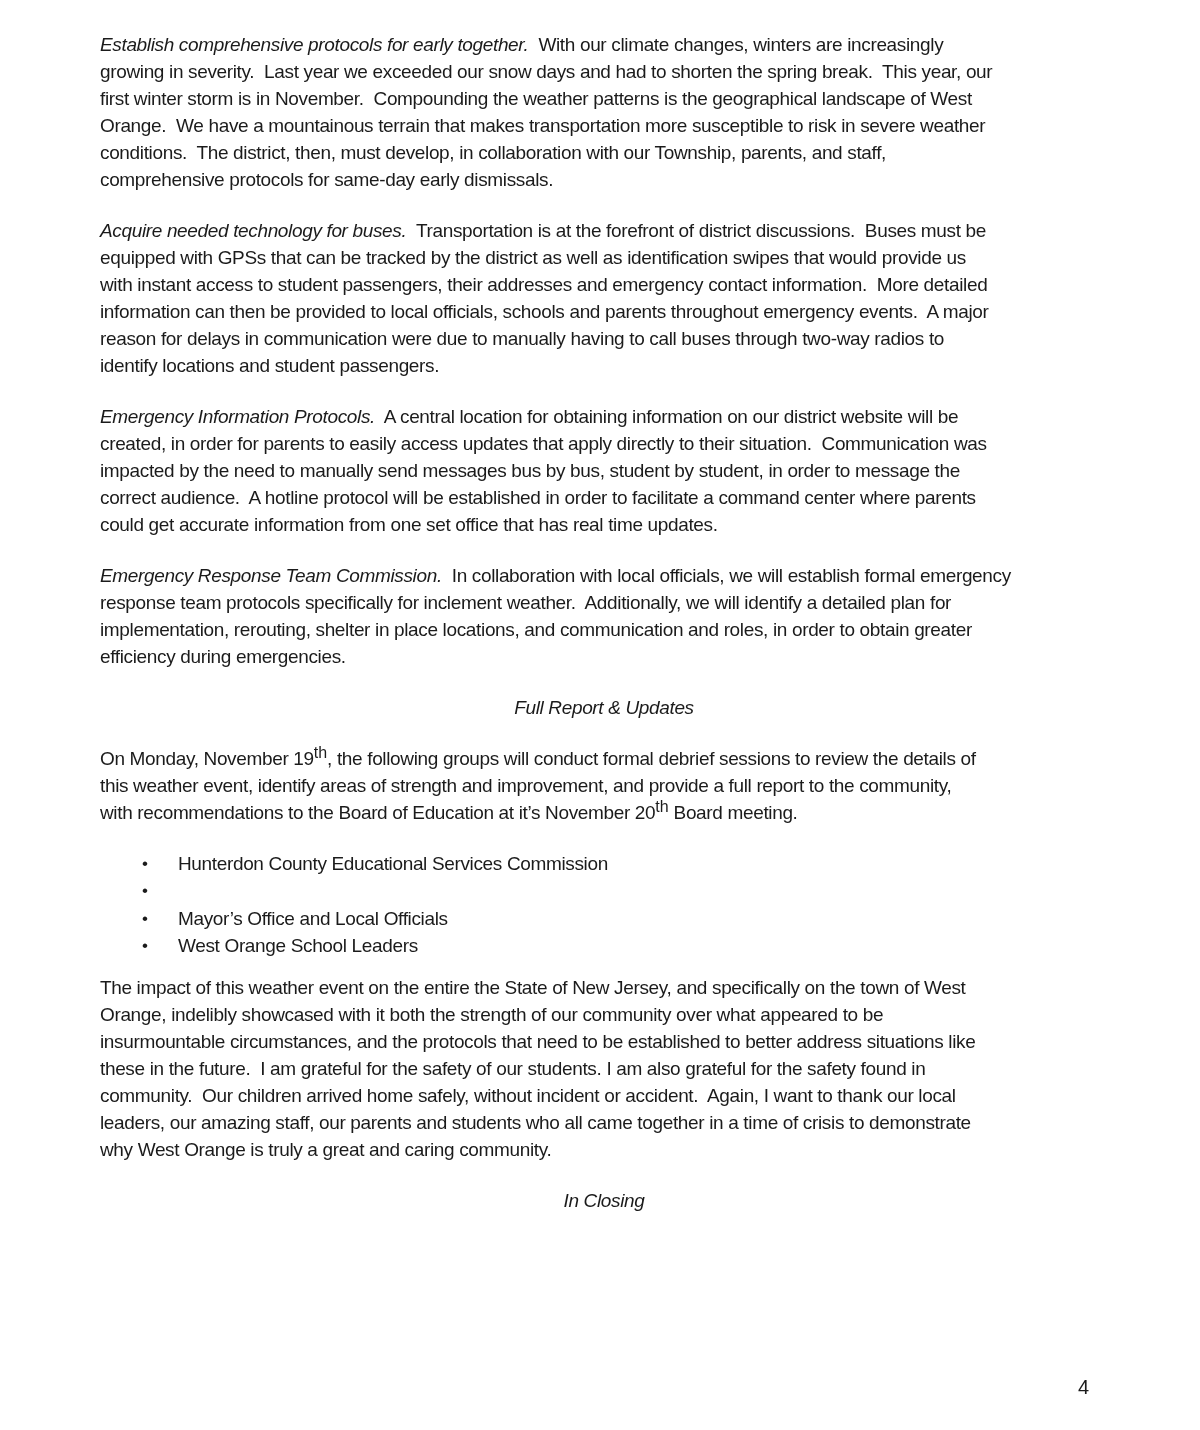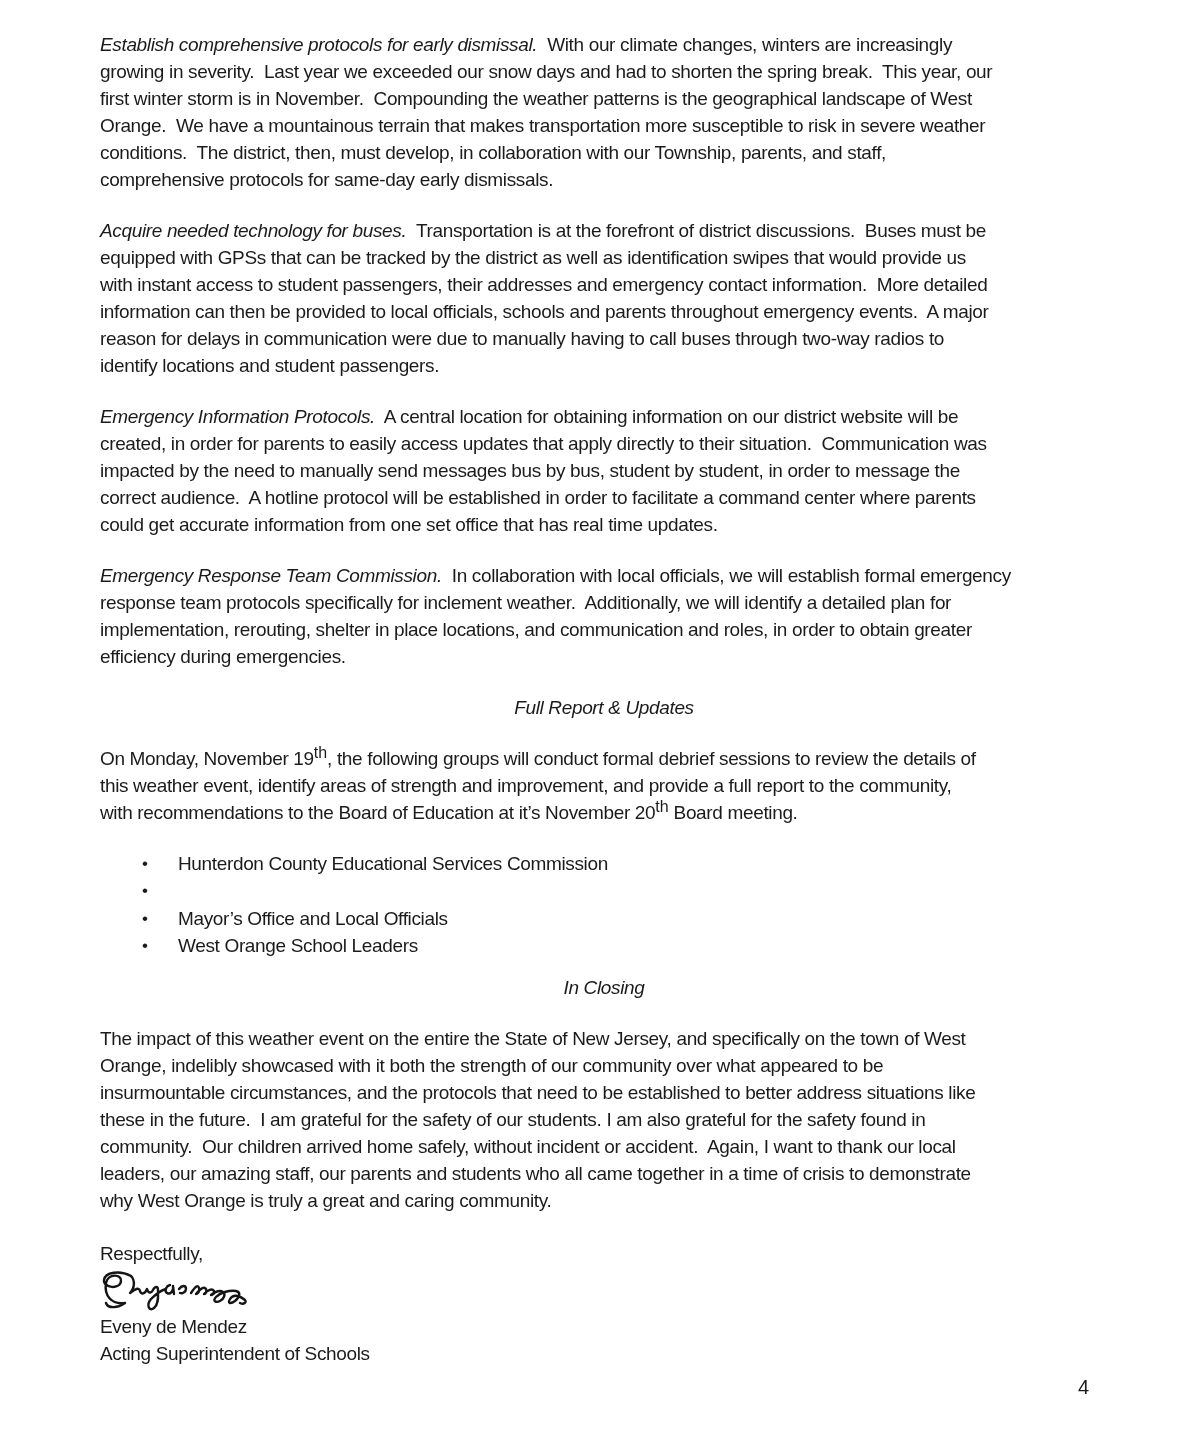--- a/index.html
+++ b/index.html
@@ -76,21 +76,21 @@
     left: 1078px;
     font-size: 20px;
     line-height: 27px;
   }
 </style>
 </head>
 <body>
 
 <div class="content">
 
-  <p class="para"><span class="lead">Establish comprehensive protocols for early dismissal.</span><span>  With our climate changes, winters are increasingly
+  <p class="para"><span class="lead">Establish comprehensive protocols for early together.</span><span>  With our climate changes, winters are increasingly
 growing in severity.  Last year we exceeded our snow days and had to shorten the spring break.  This year, our
 first winter storm is in November.  Compounding the weather patterns is the geographical landscape of West
 Orange.  We have a mountainous terrain that makes transportation more susceptible to risk in severe weather
 conditions.  The district, then, must develop, in collaboration with our Township, parents, and staff,
 comprehensive protocols for same-day early dismissals.</span></p>
 
   <p class="para"><span class="lead">Acquire needed technology for buses.</span><span>  Transportation is at the forefront of district discussions.  Buses must be
 equipped with GPSs that can be tracked by the district as well as identification swipes that would provide us
 with instant access to student passengers, their addresses and emergency contact information.  More detailed
 information can then be provided to local officials, schools and parents throughout emergency events.  A major
@@ -125,37 +125,26 @@
     <div class="bullet-item">
         <span class="bullet">•</span>
         <span>Mayor’s Office and Local Officials</span>
       </div>
     <div class="bullet-item">
         <span class="bullet">•</span>
         <span>West Orange School Leaders</span>
       </div>
   </div>
 
-  <p class="para heading">In Closing</p>
-
   <p class="para">The impact of this weather event on the entire the State of New Jersey, and specifically on the town of West
 Orange, indelibly showcased with it both the strength of our community over what appeared to be
 insurmountable circumstances, and the protocols that need to be established to better address situations like
 these in the future.  I am grateful for the safety of our students. I am also grateful for the safety found in
 community.  Our children arrived home safely, without incident or accident.  Again, I want to thank our local
 leaders, our amazing staff, our parents and students who all came together in a time of crisis to demonstrate
 why West Orange is truly a great and caring community.</p>
 
-  <div class="sig-block">
-    <div>Respectfully,</div>
-    <svg class="sig" width="152" height="42" viewBox="0 0 152 42" aria-hidden="true">
-      <path d="M33 7 C22 1 7 3 6 11 C5 19 22 21 23 12 C24 5 10 4 8 14 C6 26 13 36 27 34 C20 39 10 40 8 34"></path>
-      <path d="M33 7 C37 11 37 19 32 24 C37 20 41 18 42 22 C43 26 47 25 49 20 C50 24 53 25 55 21 C57 17 60 17 60 21 C60 27 61 35 56 39 C51 43 48 36 53 30 C58 25 64 21 68 20"></path>
-      <path d="M72 16 C68 17 66 22 69 24 C72 26 76 22 75 17 L76 25 M81 20 C84 16 88 16 88 20 C88 23 84 25 82 24"></path>
-      <path d="M93 24 C97 18 100 15 101 19 C102 22 100 25 98 25 C102 20 106 17 108 20 C109 22 108 25 106 25 C110 21 114 19 116 22 C117 24 115 26 113 26 C117 23 122 21 125 23 C128 25 126 30 122 32 C118 34 114 32 118 28 C123 23 132 21 138 22 C143 23 142 28 137 32 C133 35 129 35 132 30 C135 25 141 26 147 31 C149 33 146 36 142 34"></path>
-    </svg>
-    <div>Eveny de Mendez</div>
-    <div>Acting Superintendent of Schools</div>
-  </div>
+  <p class="para heading">In Closing</p>
+
 
 </div>
 
 <div class="page-num">4</div>
 
 </body></html>

